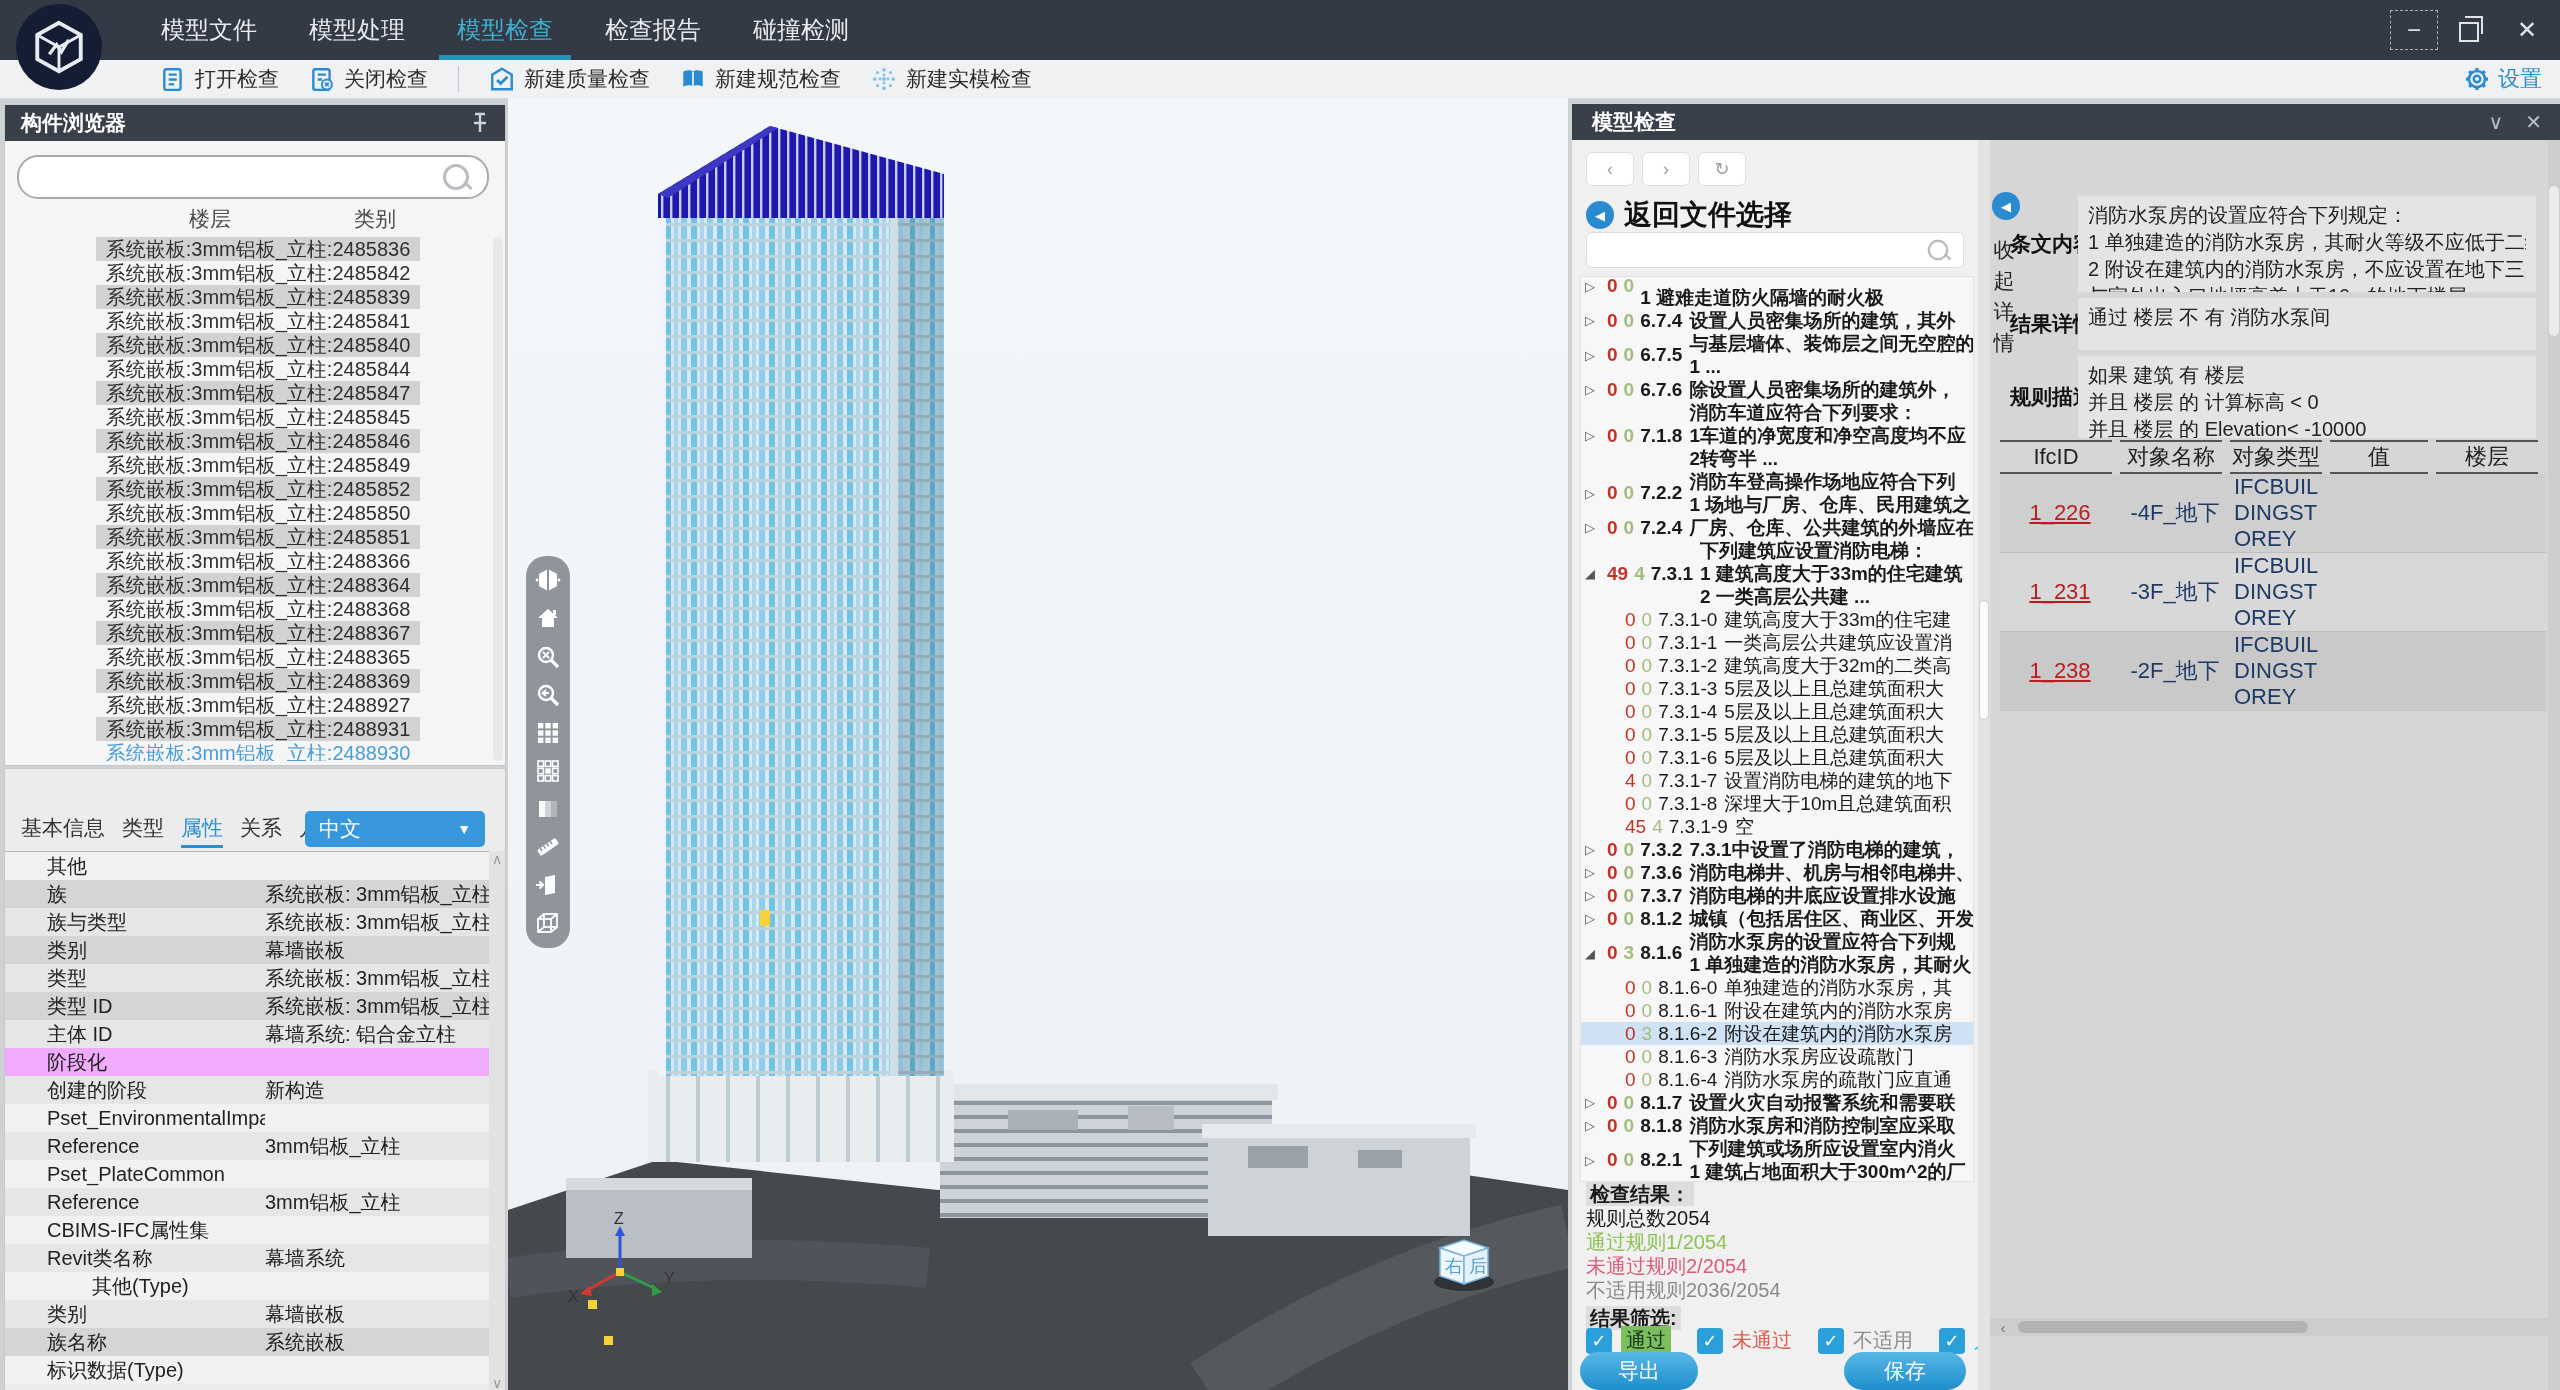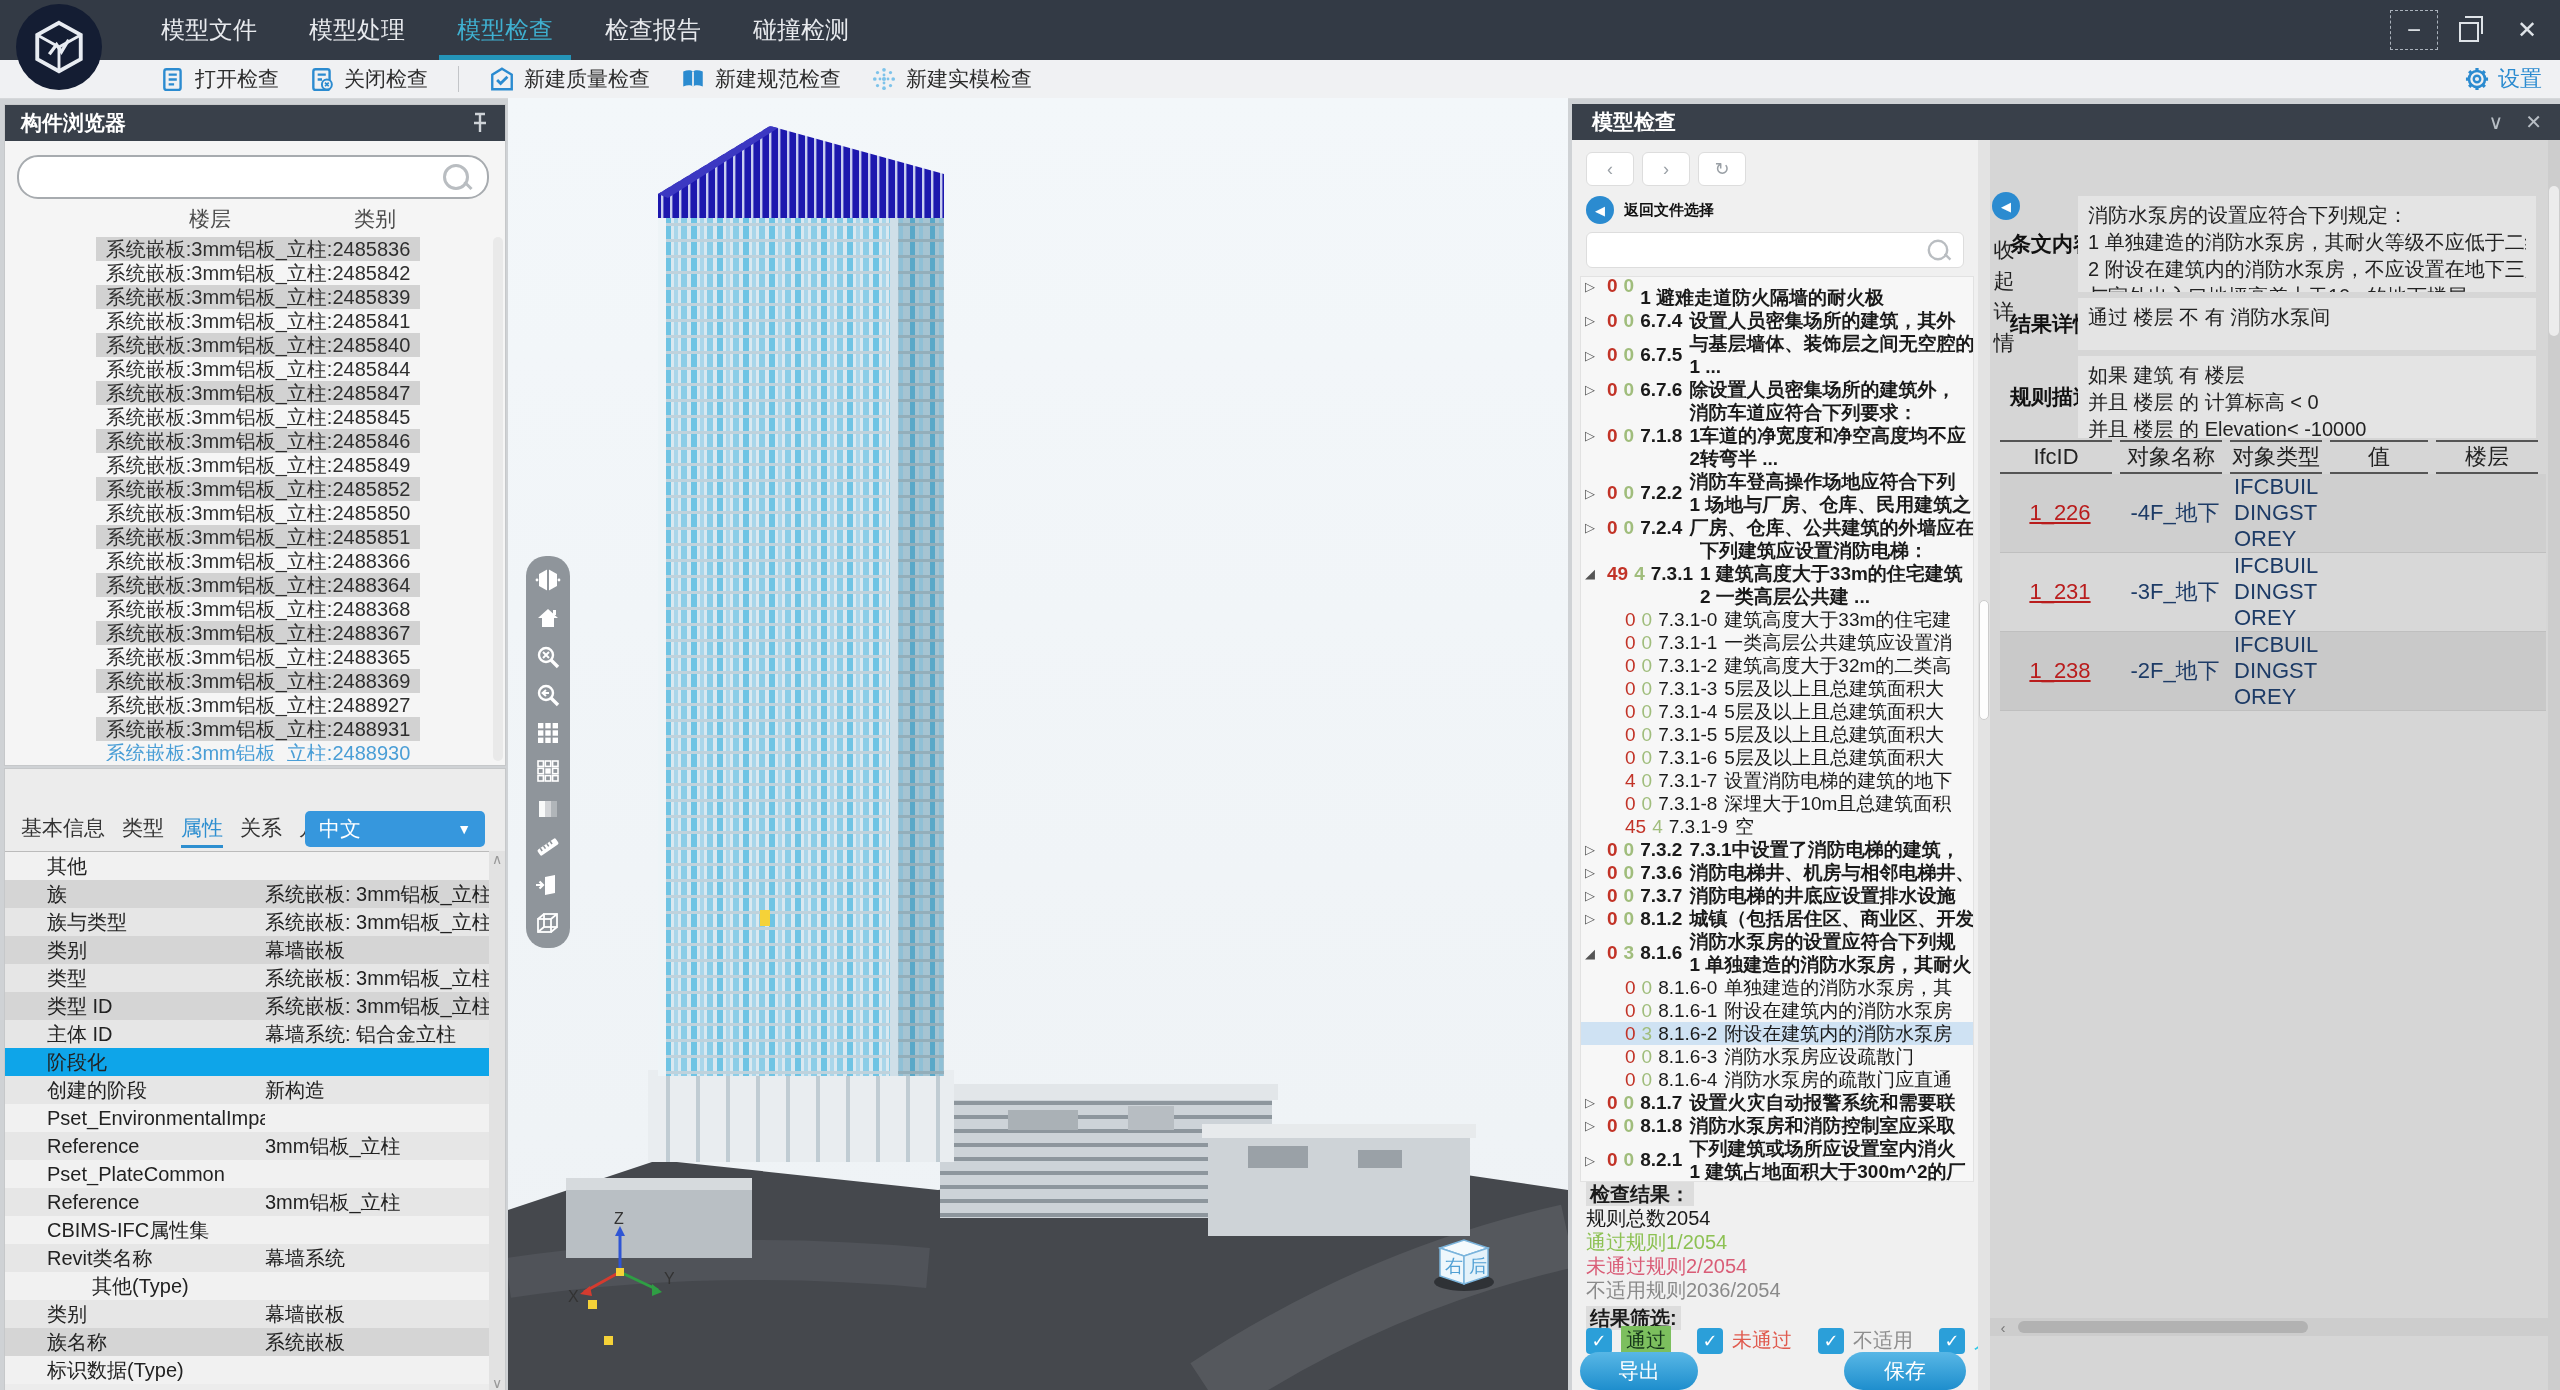--- a/index.html
+++ b/index.html
@@ -74,21 +74,21 @@
     font-size:21px;font-weight:bold;display:flex;align-items:center;padding-left:20px;box-sizing:border-box;}
   .rh-icons{position:absolute;right:18px;top:0;height:36px;display:flex;align-items:center;gap:22px;
     color:#b8bec5;font-size:20px;font-weight:normal;}
   .check-panel{left:1572px;top:140px;width:406px;height:1250px;background:#f0f0f0;overflow:hidden;}
   .nav-btns{position:absolute;left:14px;top:12px;display:flex;gap:8px;}
   .nav-btn{width:46px;height:32px;background:#fff;border:1px solid #ddd;border-radius:6px;
     display:flex;align-items:center;justify-content:center;color:#9aa0a6;font-size:18px;cursor:pointer;}
   .back-row{position:absolute;left:14px;top:56px;display:flex;align-items:center;gap:10px;}
   .circle-arrow{width:28px;height:28px;border-radius:50%;background:#2b8bd0;color:#fff;font-size:13px;
     display:flex;align-items:center;justify-content:center;}
-  .back-label{font-size:15px;font-weight:bold;color:#111;}
+  .back-label{font-size:28px;font-weight:bold;color:#111;}
   .check-search{position:absolute;left:14px;top:92px;width:376px;height:34px;background:#fff;border-radius:6px;
     border:1px solid #ddd;display:flex;align-items:center;}
   .check-search input{flex:1;border:none;outline:none;background:transparent;font-size:19px;padding:0 10px;}
   .check-search .mag{margin-right:12px;transform:scale(.8);}
   .tree{position:absolute;left:8px;top:136px;width:392px;height:904px;background:#f7f7f7;
     border:1px solid #e2e2e2;overflow:hidden;font-size:19px;color:#1a1a1a;}
   .tree-row{display:flex;align-items:center;cursor:pointer;}
   .tree-row.parent{font-weight:bold;}
   .tree-row.selected{background:#cfe2f3;}
   .t-arrow{width:22px;padding-left:4px;color:#555;font-size:13px;flex:none;}
@@ -314,21 +314,21 @@
         <span class="pv">系统嵌板: 3mm铝板_立柱</span>
       </div>
       <div class="prop-row" style="background: rgb(213, 213, 213);">
         <span class="pl">类型 ID</span>
         <span class="pv">系统嵌板: 3mm铝板_立柱</span>
       </div>
       <div class="prop-row" style="background: rgb(230, 230, 230);">
         <span class="pl">主体 ID</span>
         <span class="pv">幕墙系统: 铝合金立柱</span>
       </div>
-      <div class="prop-row" style="background: #0ea5e9;">
+      <div class="prop-row" style="background: #f0abfc;">
         <span class="pl">阶段化</span>
         <span class="pv"></span>
       </div>
       <div class="prop-row" style="background: rgb(230, 230, 230);">
         <span class="pl">创建的阶段</span>
         <span class="pv">新构造</span>
       </div>
       <div class="prop-row" style="background: rgb(241, 241, 241);">
         <span class="pl">Pset_EnvironmentalImpac</span>
         <span class="pv"></span>

